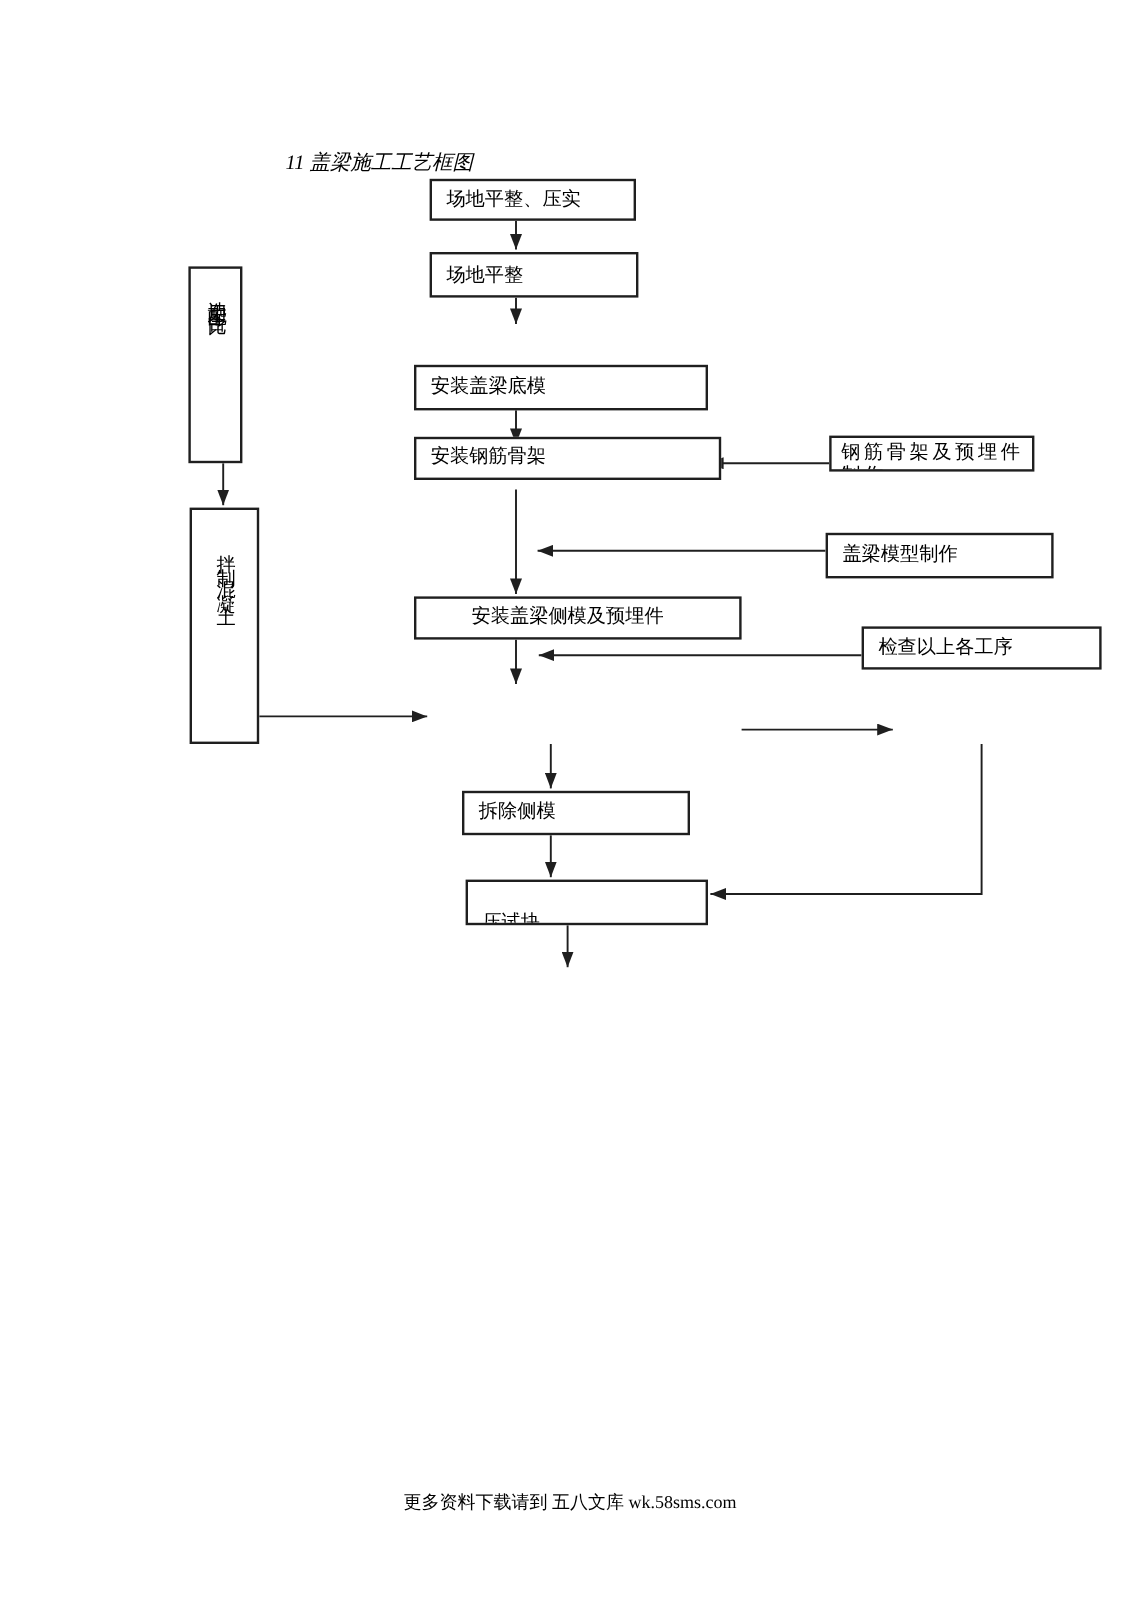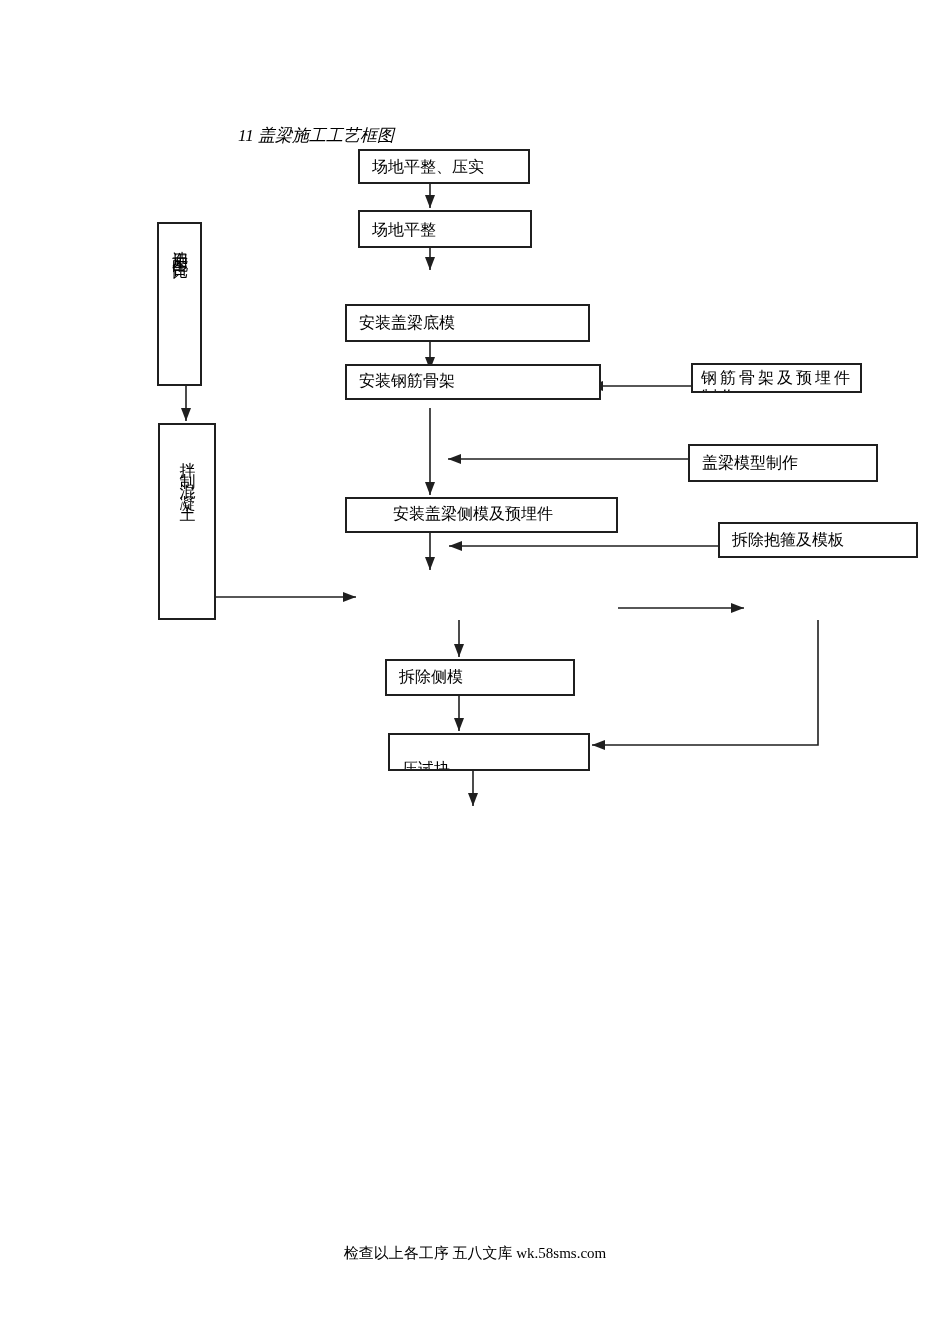--- a/index.html
+++ b/index.html
@@ -127,18 +127,18 @@
   </div>
 
   <div class="vbox v2" style="left:158px; top:423px; width:58px; height:197px;">
     <span class="vtext">拌制混凝土</span>
   </div>
 
   <div class="box clip2" style="left:691px; top:363px; width:171px; height:30px;">钢筋骨架及预埋件制作</div>
 
   <div class="box" style="left:688px; top:444px; width:190px; height:38px; padding-top:7px;">盖梁模型制作</div>
 
-  <div class="box" style="left:718px; top:522px; width:200px; height:36px; padding-top:6px;">拆除抱箍及模板</div>
+  <div class="box" style="left:718px; top:522px; width:200px; height:36px; padding-top:6px;">检查以上各工序</div>
 
 
-  <div class="page-footer">检查以上各工序 五八文库 wk.58sms.com</div>
+  <div class="page-footer">更多资料下载请到 五八文库 wk.58sms.com</div>
 
 </div>
 
 </body></html>

